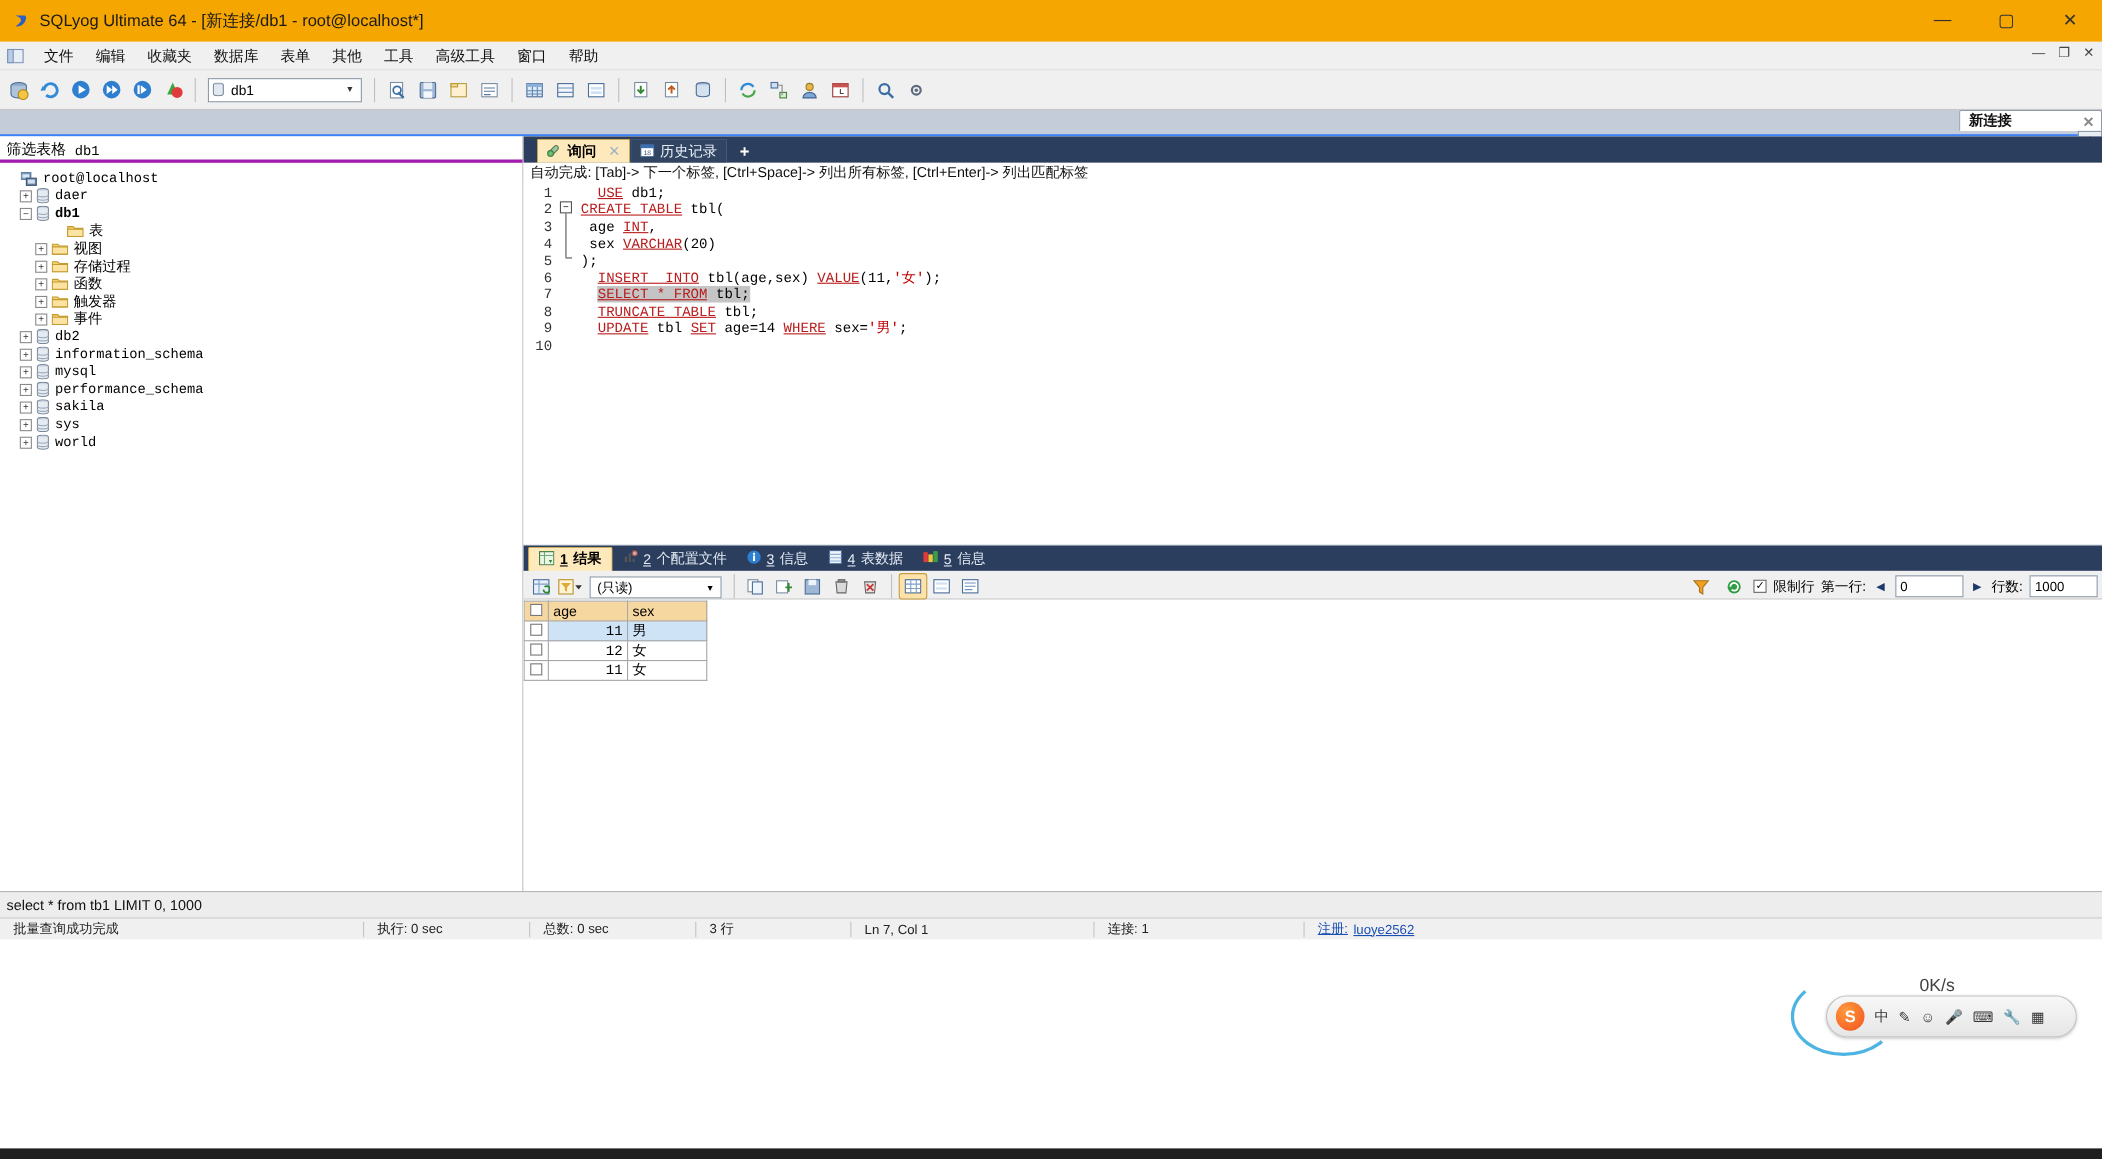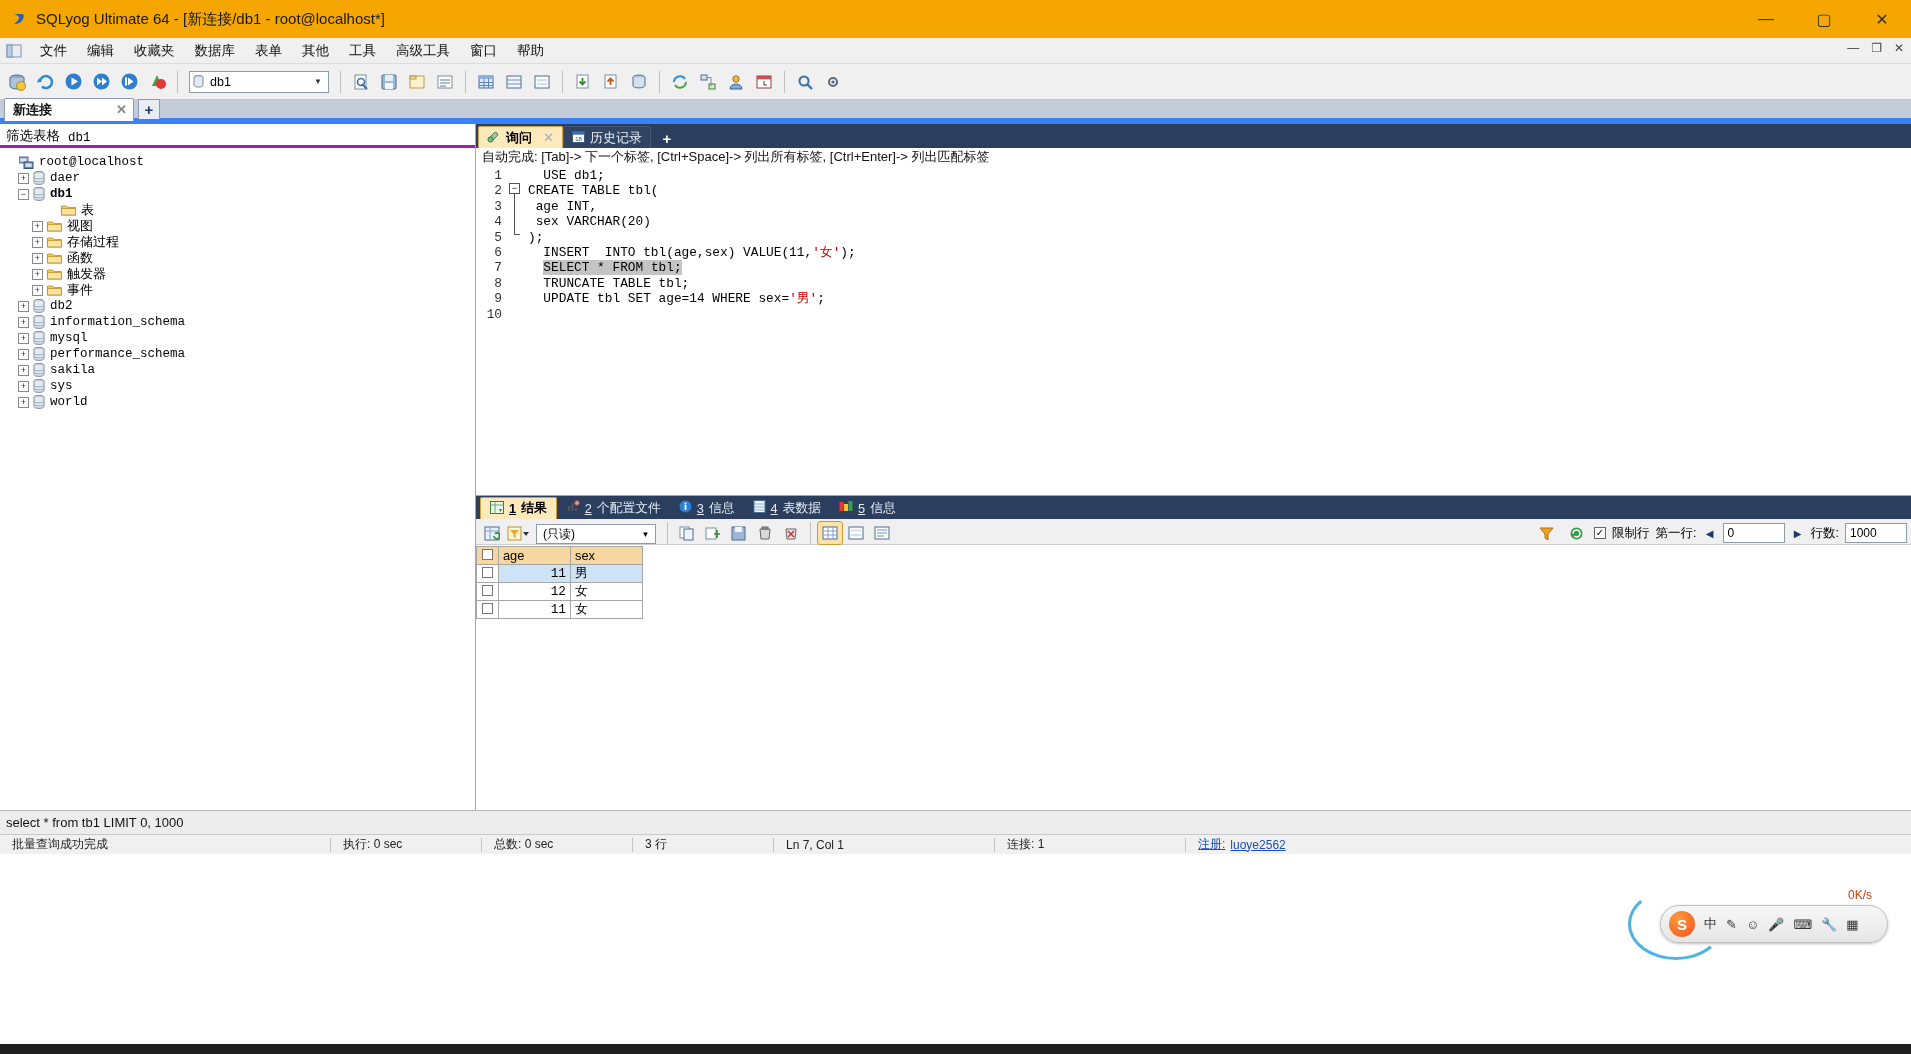--- a/index.html
+++ b/index.html
@@ -54,22 +54,22 @@
     padding-left:3px; margin:0 4px; position:relative;
   }
   .db-combo .dbicon { width:13px;height:13px;margin-right:4px; }
   .db-combo .arrow {
     position:absolute; right:2px; top:0; bottom:0; width:16px;
     display:flex;align-items:center;justify-content:center; font-size:8px; color:#333;
   }
 
   
   .conn-tabs {
-    height:24px; background:#c3ccd8; display:flex; align-items:center;
-    border-bottom:6px solid #3b82f6; padding-left:4px;
+    height:24px; background:#c3ccd8; display:flex; align-items:flex-end;
+    border-bottom:2px solid #3b82f6; padding-left:4px;flex-direction:column;
   }
   .conn-tab {
     height:23px; background:#ffffff; border:1px solid #8f9aa8; border-bottom:none;
     display:flex; align-items:center; padding:0 6px 0 8px; font-size:13px;
     font-weight:bold; color:#111; min-width:130px; justify-content:space-between;
     border-radius:2px 2px 0 0;
   }
   .conn-tab .x { color:#8a8a8a; margin-left:16px; font-size:13px; }
   .conn-plus {
     width:22px; height:20px; margin-left:4px; background:#e8edf3;
@@ -101,21 +101,21 @@
   .icon-srv { width:15px;height:13px;margin-right:5px;flex:0 0 auto;}
   .icon-db  { width:12px;height:14px;margin-right:5px;flex:0 0 auto;}
   .icon-fld { width:15px;height:12px;margin-right:5px;flex:0 0 auto;}
   .tlabel { color:#000; }
   .tlabel.bold { font-weight:bold; }
   .tlabel.cjk { font-family:"Liberation Sans", sans-serif; font-size:13px;}
 
   .right-pane { flex:1; display:flex; flex-direction:column; background:#fff; }
 
   
-  .qtabs { height:24px; background:#2c3e5d; display:flex; align-items:flex-end; padding-left:2px; }
+  .qtabs { height:24px; background:#2c3e5d; display:flex; align-items:flex-end; padding-left:12px; }
   .qtab {
     height:22px; display:flex; align-items:center; padding:0 8px; font-size:13px;
     color:#e8eef7; gap:5px;
   }
   .qtab.active { background:#fde9bb; color:#000; font-weight:bold;
                  border:1px solid #c9a440; border-bottom:none; border-radius:2px 2px 0 0;}
   .qtab.inactive { background:#314563; border:1px solid #44597a; border-bottom:none;
                    border-radius:2px 2px 0 0;}
   .qtab .x { color:#9fb0c8; margin-left:6px; font-weight:normal;}
   .qtab-plus { width:20px;height:20px;margin-left:6px; display:flex;align-items:center;
@@ -124,21 +124,21 @@
   .ac-hint { height:18px; background:#fff; font-size:13px; color:#111; padding-left:6px;
              display:flex; align-items:center; white-space:nowrap; }
   .editor { flex:1; background:#fff; display:flex; font-family:"Liberation Mono", monospace;
             font-size:12.8px; position:relative; overflow:hidden;}
   .gutter { width:30px; text-align:right; padding-right:4px; color:#333; padding-top:2px;
             background:#fff; user-select:none;}
   .gutter div { height:15.4px; line-height:15.4px; }
   .foldcol { width:18px; position:relative; padding-top:2px; }
   .code { flex:1; padding-top:2px; white-space:pre; padding-left:4px;}
   .code div { height:15.4px; line-height:15.4px; }
-  .kw   { color:#000000; }
+  .kw   { color:#b91c1c;text-decoration:underline; }
   .str  { color:#c00000; }
   .num  { color:#000; }
   .sel  { background:#c4c4c4; }
   .fold-box { position:absolute; left:3px; top:17px; width:11px; height:11px;
               border:1px solid #555; background:#fff; font-size:9px; line-height:9px;
               display:flex;align-items:center;justify-content:center;
               font-family:"Liberation Sans",sans-serif;}
   .fold-line { position:absolute; left:8px; top:28px; width:1px; height:40px; background:#555;}
   .fold-foot { position:absolute; left:8px; top:68px; width:6px; height:1px; background:#555;}
 
@@ -191,21 +191,21 @@
     background:linear-gradient(#f7f7f7,#e6e6e6); border:1px solid #c0c0c0;
     border-radius:19px; display:flex; align-items:center; padding:0 8px; gap:9px;
     box-shadow:0 1px 3px rgba(0,0,0,.25); font-size:13px; color:#333;
   }
   .ime .sogou { width:26px;height:26px;border-radius:50%;
        background:radial-gradient(circle at 35% 30%, #ff9a3c, #f4511e);
        display:flex;align-items:center;justify-content:center;color:#fff;font-weight:bold;font-size:15px;}
   .ime-arc { position:absolute; left:1628px; top:888px; width:96px; height:72px;
              border:3px solid #2fa8dd; border-radius:50%; border-right-color:transparent;
              border-top-color:transparent; opacity:.85; }
-  .ime-speed { position:absolute; left:1848px; top:888px; font-size:12px; color:#c2410c;}
+  .ime-speed { position:absolute; left:1745px; top:888px; font-size:16px; color:#404040;}
 
   
   .taskbar { position:absolute; left:0; bottom:0; width:1911px; height:10px; background:#1f1f1f; }
   .taskbar-items { position:absolute; left:820px; bottom:0; display:flex; gap:14px; align-items:center; height:10px;}
   .tbi { width:22px; height:8px; }
 </style>
 </head>
 <body>
 
 <div class="app">

